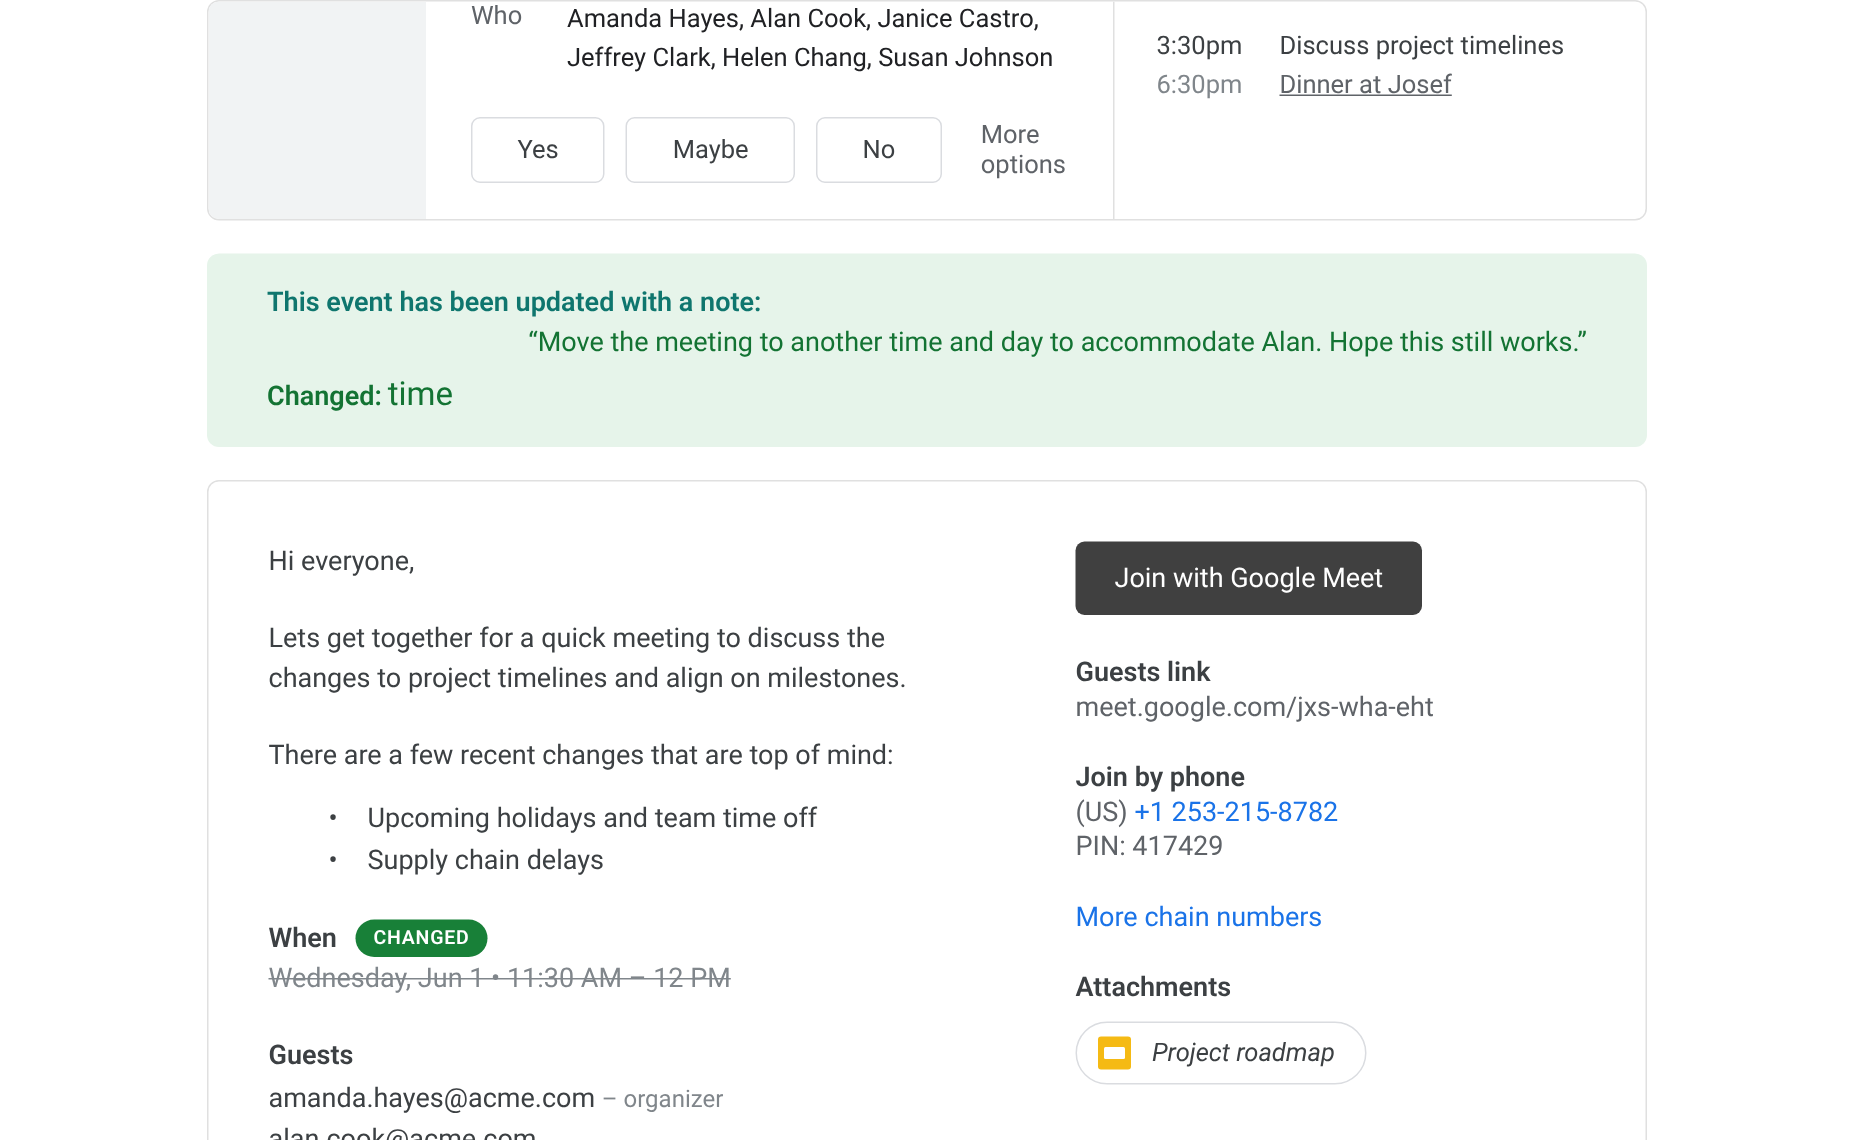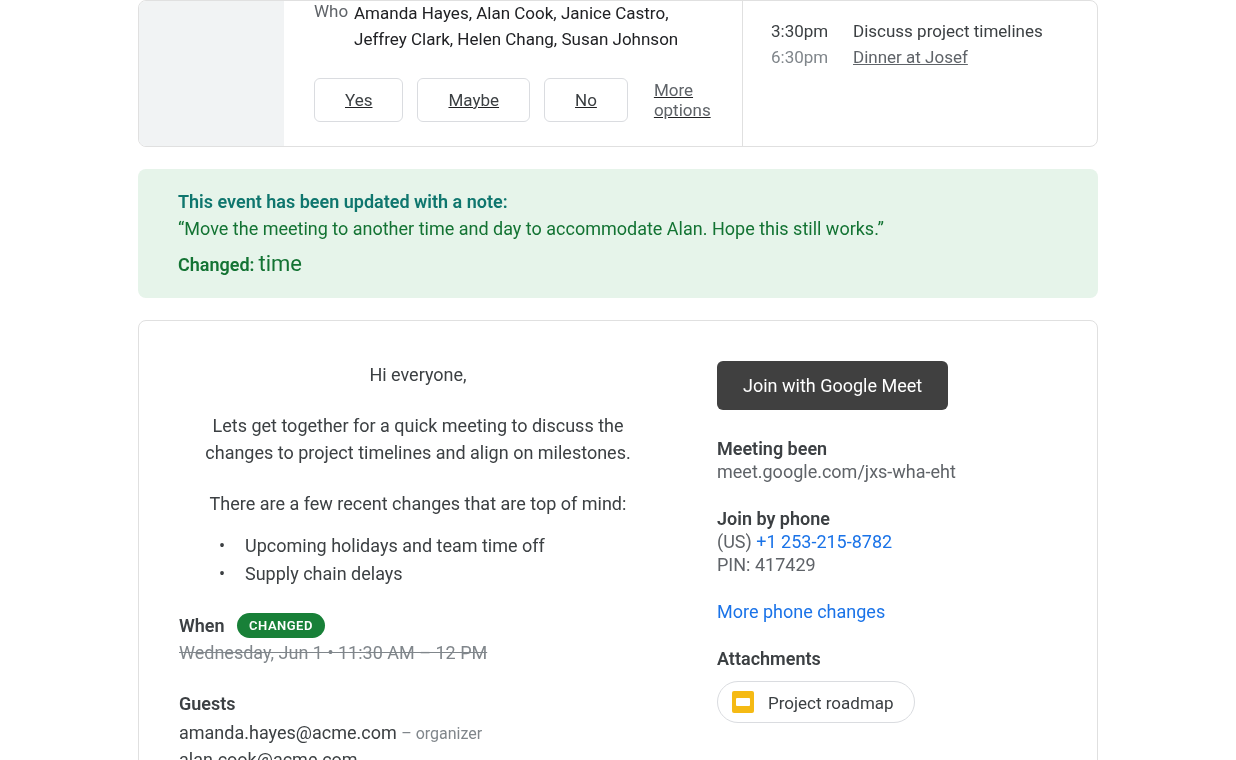--- a/index.html
+++ b/index.html
@@ -31,37 +31,37 @@
       background: #f1f3f4;
       width: 145px;
       min-height: 130px;
     }
     .event-card-mid {
       flex: 1;
       padding: 0 30px 24px 30px;
     }
     .who-row {
       display: flex;
+      gap: 24px;
       margin-bottom: 26px;
     }
     .who-label {
       color: #5f6368;
       font-size: 17px;
       min-width: 40px;
     }
     .who-names {
       color: #202124;
       font-size: 17px;
       line-height: 1.5;
     }
     .rsvp-row {
       display: flex;
       align-items: center;
       gap: 14px;
-      text-decoration: underline;
     }
     .rsvp-btn {
       border: 1px solid #dadce0;
       background: #fff;
       border-radius: 6px;
       padding: 11px 30px;
       font-size: 17px;
       color: #3c4043;
       cursor: pointer;
       font-family: inherit;
@@ -110,20 +110,21 @@
     .update-heading {
       color: #0f766e;
       font-weight: 600;
       font-size: 18px;
       margin-bottom: 6px;
     }
     .update-note {
       color: #137333;
       font-size: 18px;
       margin-bottom: 12px;
+      text-align: right;
     }
     .update-changed-label {
       color: #137333;
       font-weight: 600;
       font-size: 18px;
     }
     .update-changed-value {
       color: #137333;
       font-size: 22px;
     }
@@ -138,21 +139,20 @@
       gap: 60px;
     }
     .main-left {
       flex: 1;
       color: #3c4043;
       font-size: 18px;
       line-height: 1.5;
     }
     .main-left p {
       margin-bottom: 24px;
-      text-align: center;
     }
     .main-left p.tight {
       margin-bottom: 15px;
     }
     .bullets {
       list-style: none;
       margin-top: 0px;
       margin-bottom: 24px;
       padding-left: 40px;
     }
@@ -237,26 +237,27 @@
       color: #5f6368;
       margin-bottom: 26px;
     }
     .more-phone {
       color: #1a73e8;
       margin-bottom: 26px;
       display: inline-block;
     }
     .attachment-chip {
       display: inline-flex;
-      align-items: flex-end;
+      align-items: center;
       gap: 14px;
       border: 1px solid #dadce0;
       border-radius: 22px;
       padding: 9px 20px 9px 14px;
       margin-top: 10px;
+      font-style: italic;
     }
     .slides-icon {
       width: 22px;
       height: 22px;
       background: #f5ba14;
       border-radius: 2px;
       position: relative;
     }
     .slides-icon::after {
       content: "";
@@ -338,31 +339,31 @@
         <span class="organizer-tag"> – <span>organizer</span></span>
       </div>
       <div class="guest-email">
         <span>alan.cook@acme.com</span>
       </div>
     </div>
 
     <div class="main-right">
       <button class="join-btn">Join with Google Meet</button>
       
-      <div class="right-label">Meeting been</div>
+      <div class="right-label">Guests link</div>
       <div class="right-value">meet.google.com/jxs-wha-eht</div>
       
       <div class="right-label">Join by phone</div>
       <div style="margin-bottom:2px">
         <span class="phone-region">(US)</span>
         <span class="phone-number">+1 253-215-8782</span>
       </div>
       <div class="pin-line">PIN: 417429</div>
       
-      <a class="more-phone">More phone changes</a>
+      <a class="more-phone">More chain numbers</a>
       
       <div class="right-label">Attachments</div>
       <div class="attachment-chip">
         <span class="slides-icon"></span>
         <span class="attachment-name">Project roadmap</span>
       </div>
     </div>
   </div>
 
 </div>

